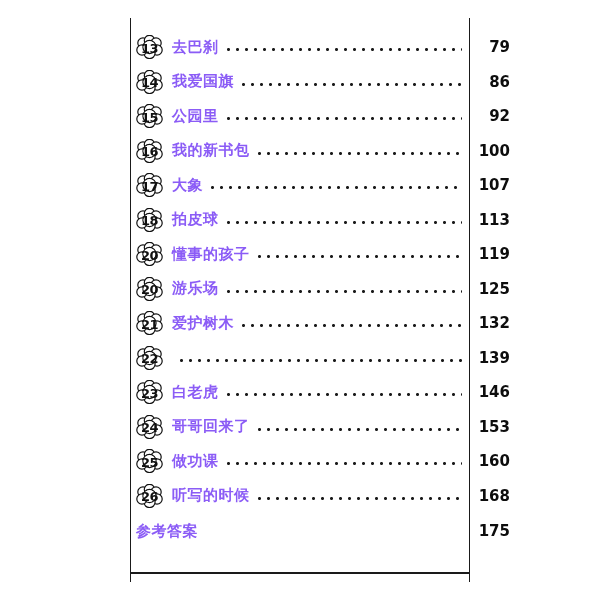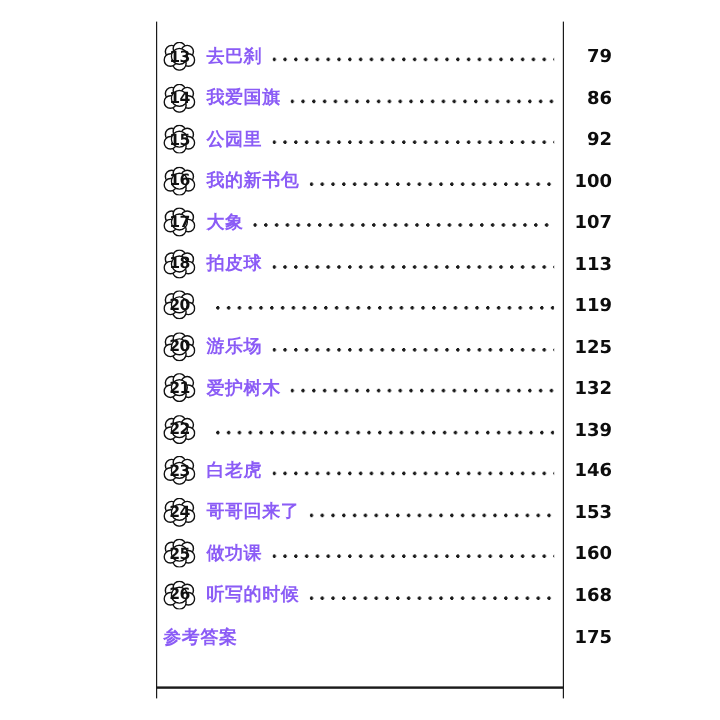--- a/index.html
+++ b/index.html
@@ -276,20 +276,21 @@
               <circle cx="13.5" cy="18" r="5.6"></circle>
               <circle cx="6" cy="15" r="5.2"></circle>
               <circle cx="13.5" cy="12" r="6.6"></circle>
             </g>
             <g fill="#ffffff" stroke="none">
               <circle cx="13.5" cy="12" r="5.8"></circle>
             </g>
           </svg>
           <span class="digits">20</span>
         </div>
+        <span class="title">懂事的孩子</span>
         <span class="leader"></span>
         <span class="page-num">119</span>
       </div>
       <div class="toc-row">
         <div class="num-badge">
           <svg class="blob" viewBox="0 0 27 24" xmlns="http://www.w3.org/2000/svg" aria-hidden="true">
             <g fill="#ffffff" stroke="#111111" stroke-width="1.2">
               <circle cx="7" cy="8" r="5.2"></circle>
               <circle cx="13.5" cy="5.5" r="5.2"></circle>
               <circle cx="20" cy="8" r="5.2"></circle>

